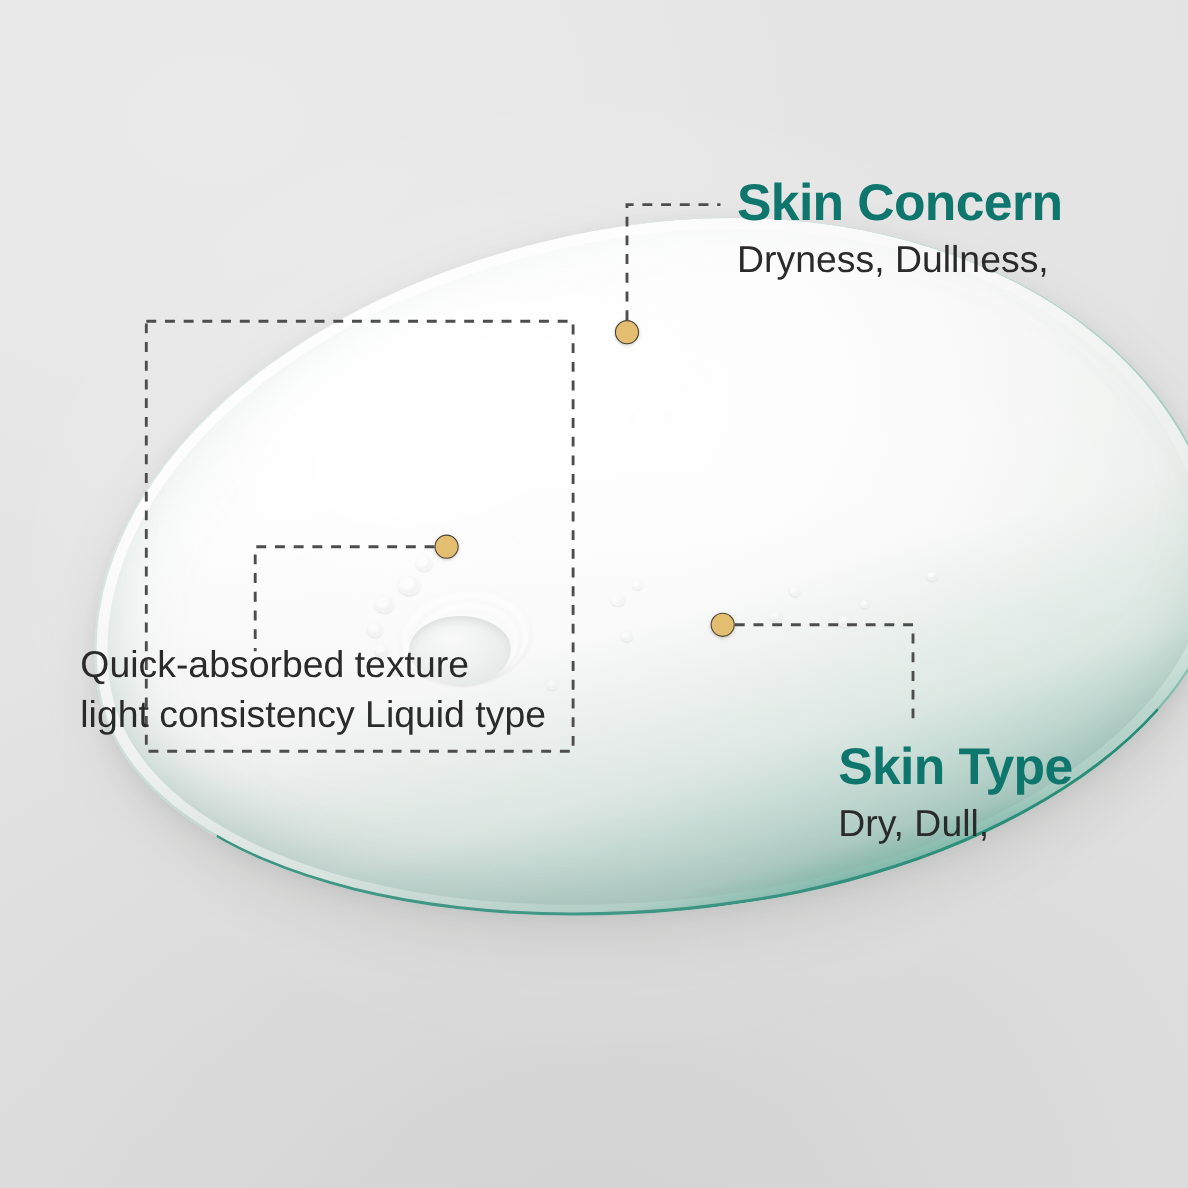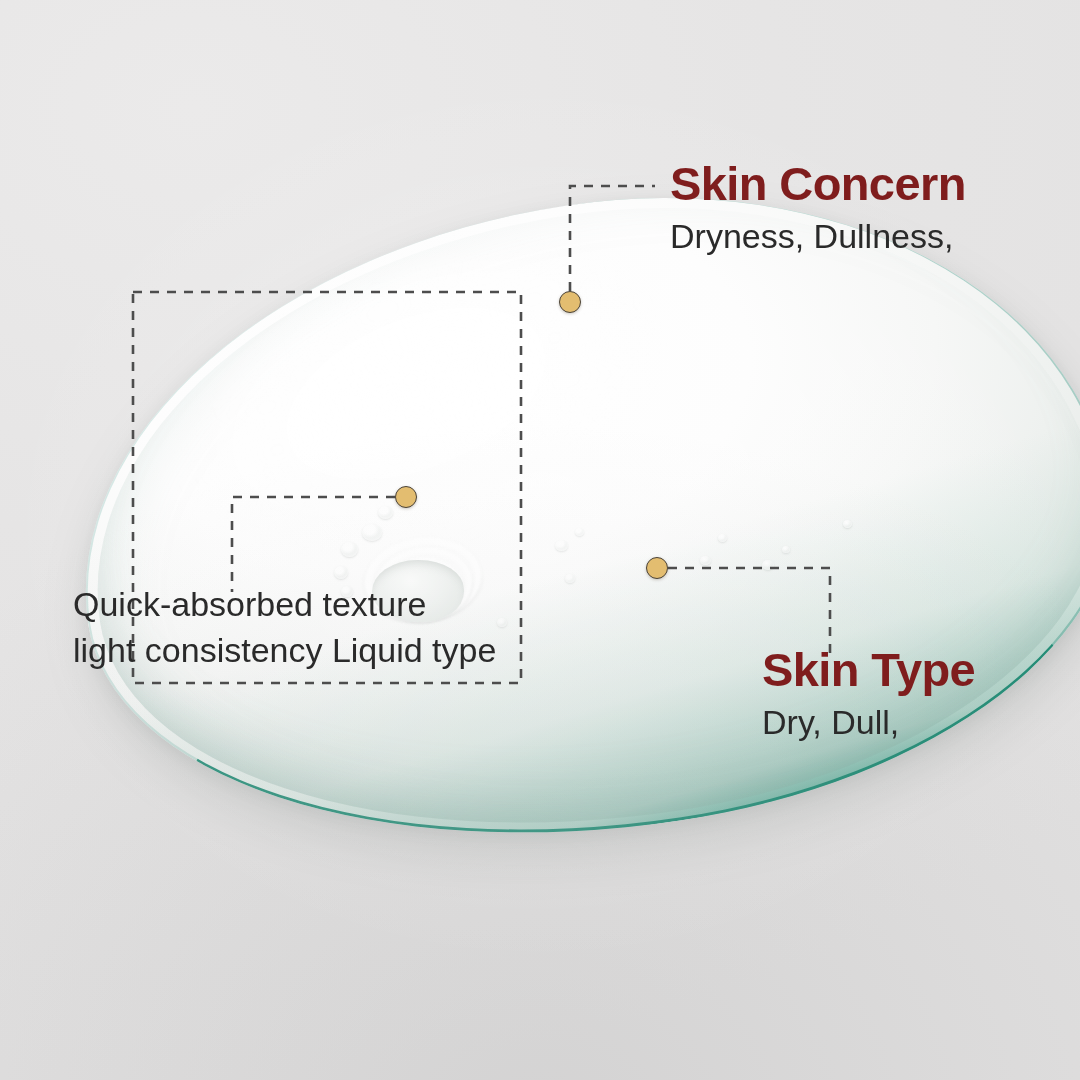--- a/index.html
+++ b/index.html
@@ -163,21 +163,21 @@
   
   .label {
     position: absolute;
     color: #121212;
   }
   .label .title {
     font-size: 47px;
     font-weight: 700;
     letter-spacing: -0.6px;
     line-height: 1.0;
-    color: #7f1d1d;
+    color: #0f766e;
     margin: 0 0 6px 0;
     white-space: nowrap;
   }
   .label .body {
     font-size: 34px;
     font-weight: 300;
     line-height: 46px;
     color: #2a2a2a;
     letter-spacing: 0px;
     white-space: nowrap;
@@ -242,18 +242,18 @@
   <div class="label" style="left:670px; top:160px;">
     <div class="title">Skin Concern</div>
     <div class="body">Dryness, Dullness,</div>
   </div>
 
   <div class="label" style="left:73px; top:581px;">
     <div class="body">Quick-absorbed texture</div>
     <div class="body">light consistency Liquid type</div>
   </div>
 
-  <div class="label" style="left:762px; top:646px;">
+  <div class="label" style="left:762px; top:673px;">
     <div class="title">Skin Type</div>
     <div class="body">Dry, Dull,</div>
   </div>
 
 </div>
 
 </body></html>

